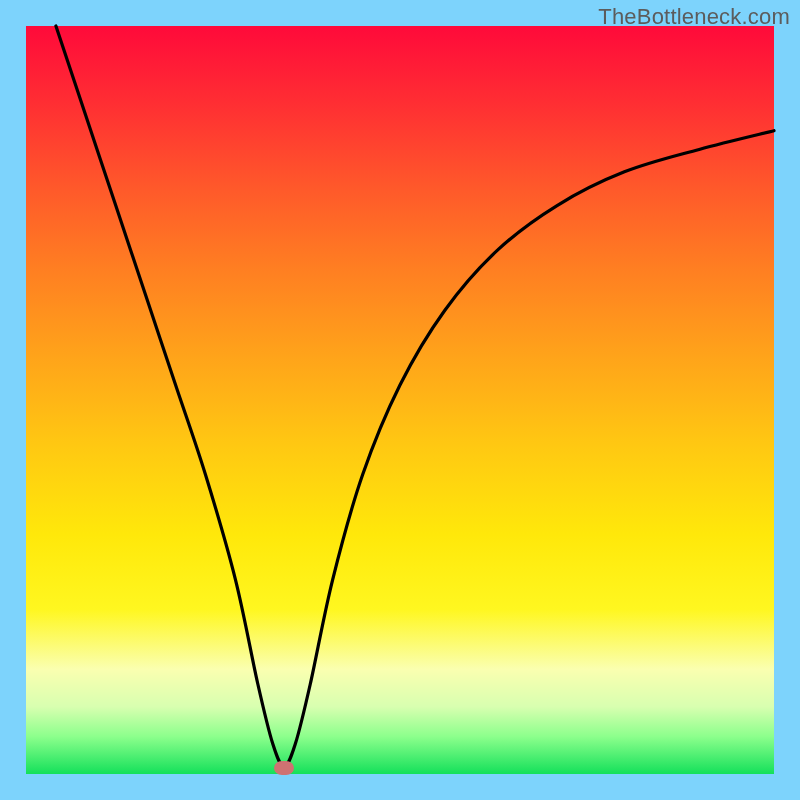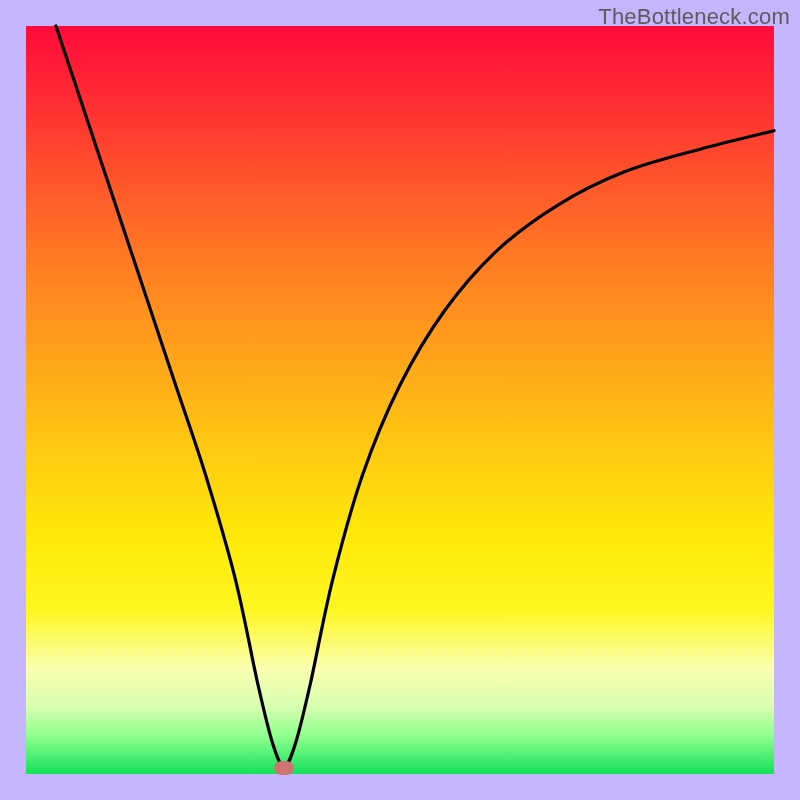--- a/index.html
+++ b/index.html
@@ -1,21 +1,21 @@
 <!DOCTYPE html>
 <html><head>
 <meta charset="utf-8">
 <style>
   * { margin: 0; padding: 0; box-sizing: border-box; }
   html, body { width: 800px; height: 800px; overflow: hidden; background: #000; }
   .frame {
     position: relative;
     width: 800px;
     height: 800px;
-    background: #c4b5fd;
+    background: #7dd3fc;
   }
   .plot-area {
     position: absolute;
     left: 26px;
     top: 26px;
     width: 748px;
     height: 748px;
     background: linear-gradient(to bottom,
       #ff0a3a 0%,
       #ff2d33 10%,

